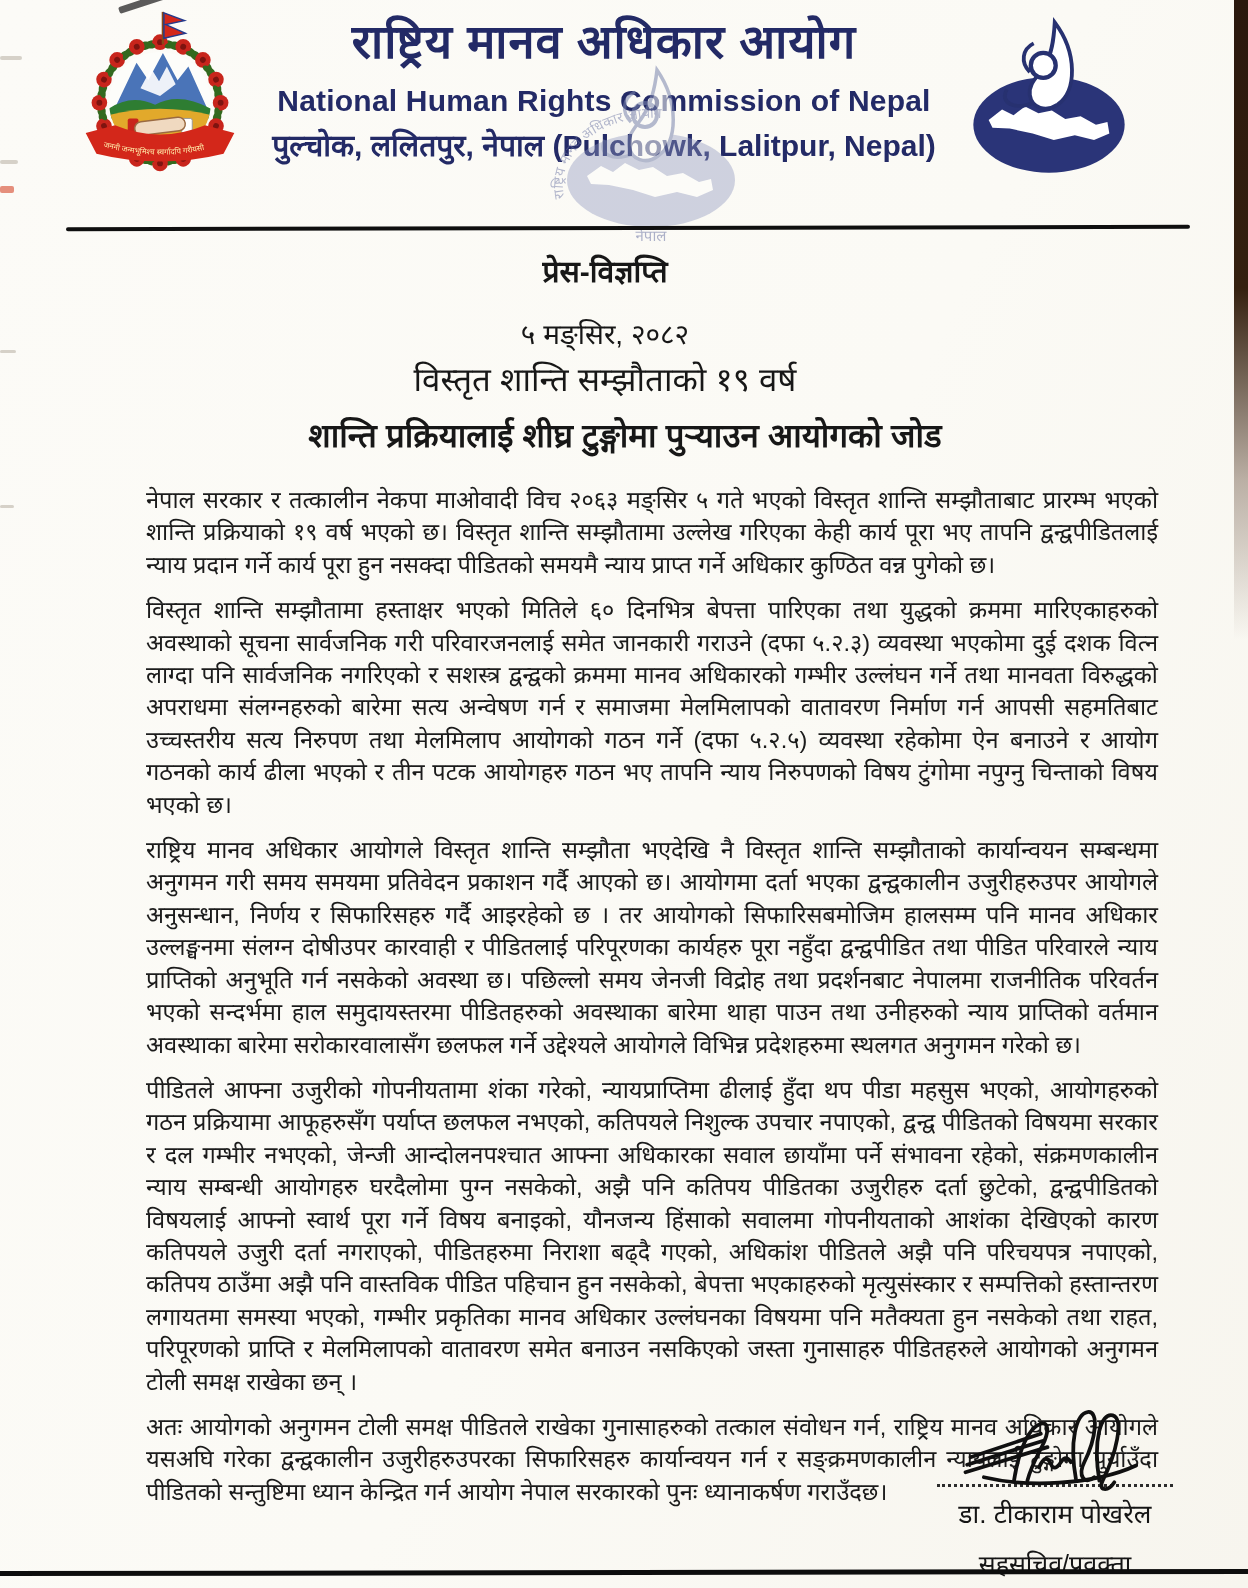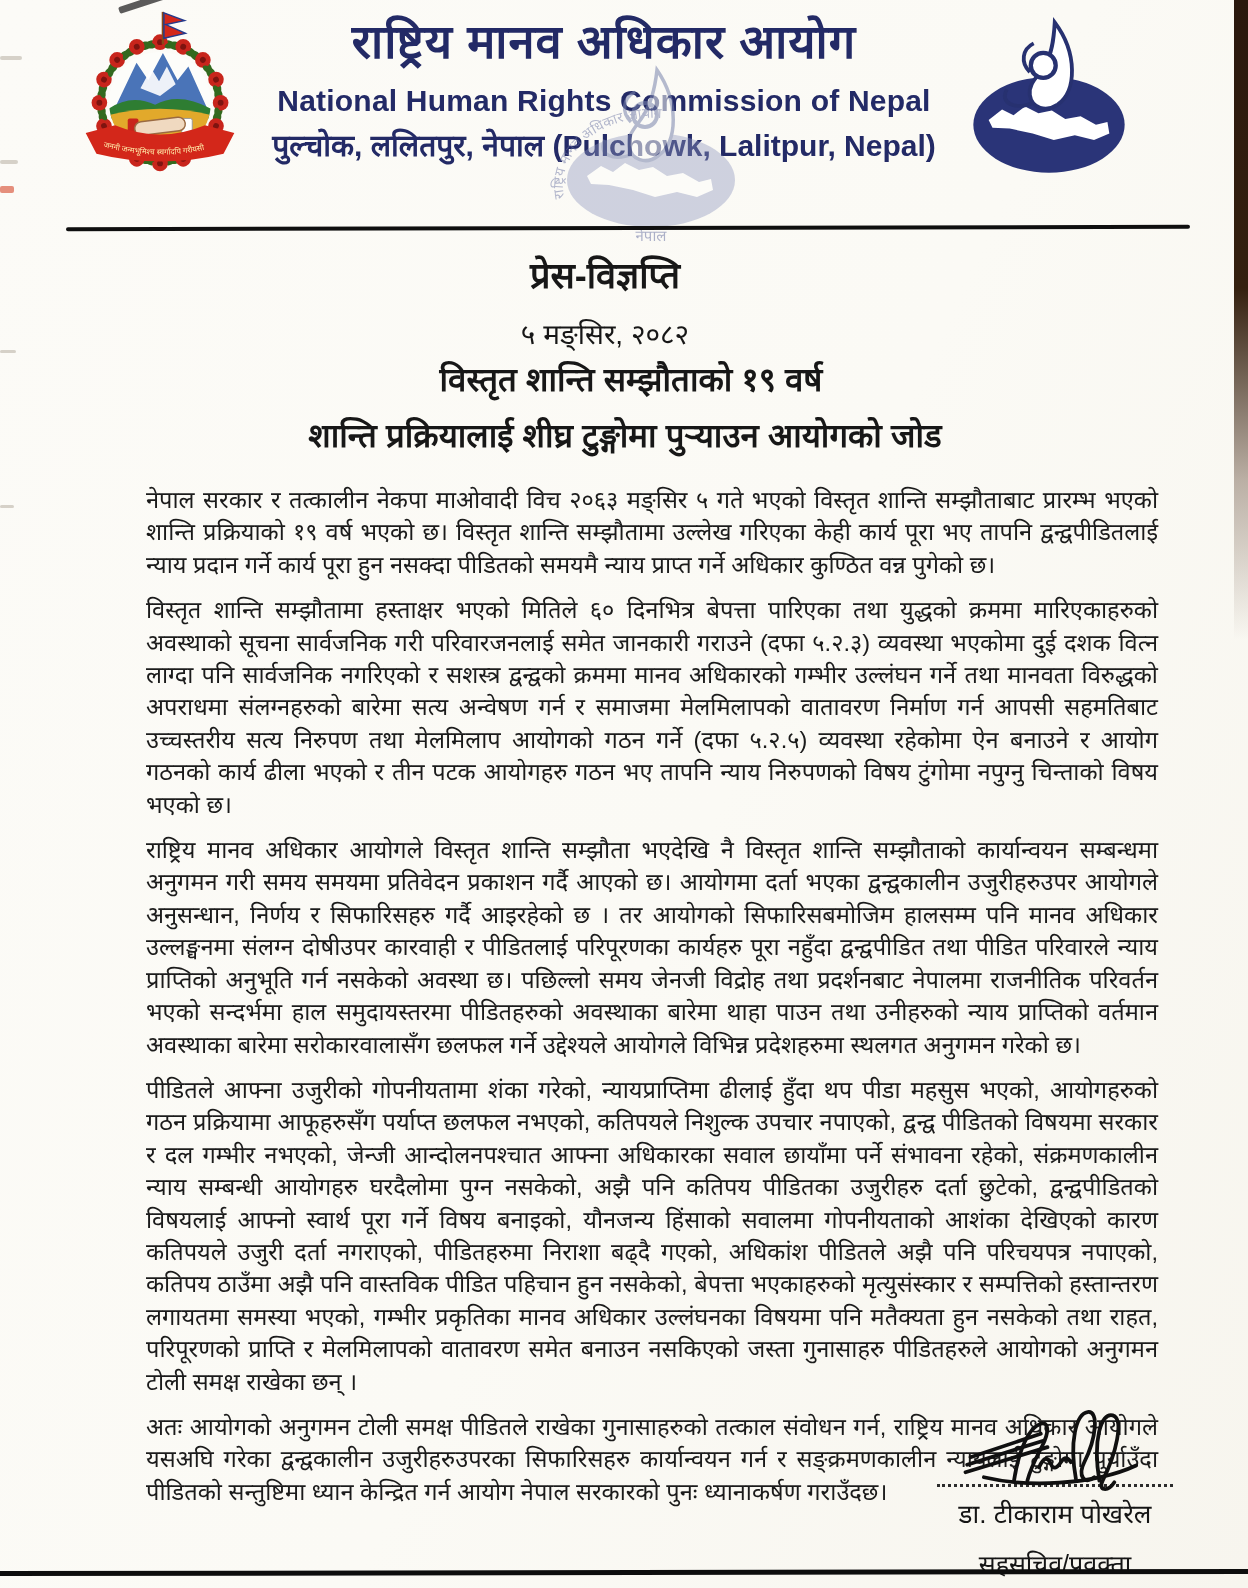--- a/index.html
+++ b/index.html
@@ -26,23 +26,23 @@
   .stamp{position:absolute;left:545px;top:58px;width:215px;height:188px;opacity:.55;}
   .header-center{position:absolute;left:250px;top:16px;width:708px;text-align:center;color:#232a66;}
   .org-np{font-size:47px;font-weight:700;letter-spacing:1px;line-height:1.1;}
   .org-en{font-size:30px;font-weight:700;margin-top:16px;letter-spacing:.2px;}
   .office{font-size:29px;font-weight:600;margin-top:7px;}
   .address{font-size:30px;font-weight:700;margin-top:6px;}
   .rule-top{position:absolute;left:66px;top:226px;width:1124px;height:4px;background:#0f0f0f;border-radius:3px;transform:rotate(-.12deg);}
   .rule-bottom{position:absolute;left:0;top:1570px;width:1248px;height:5px;background:#0d0d0d;transform:rotate(-.1deg);}
   
   .center-line{position:absolute;left:0;width:1210px;text-align:center;color:#171717;}
-  .doc-type{top:250px;font-size:36px;font-weight:600;}
+  .doc-type{top:250px;font-size:30px;font-weight:600;}
   .doc-date{top:314px;font-size:28px;font-weight:500;}
-  .doc-title{top:356px;font-size:33px;font-weight:700;margin-left:26px;}
+  .doc-title{top:356px;font-size:33px;font-weight:400;}
   .doc-subtitle{top:412px;font-size:33px;font-weight:600;padding-left:20px;}
   
   .doc-body{
     position:absolute;left:134px;top:484px;width:1024px;
     font-size:23.6px;line-height:32.4px;text-align:justify;color:#1b1b1b;
   }
   .doc-body p{margin:0 0 13px 12px;}
   
   .sig-block{position:absolute;left:932px;top:1402px;width:246px;text-align:center;color:#151515;}
   .sig-svg{width:238px;height:92px;display:block;margin:0 auto -10px auto;}

